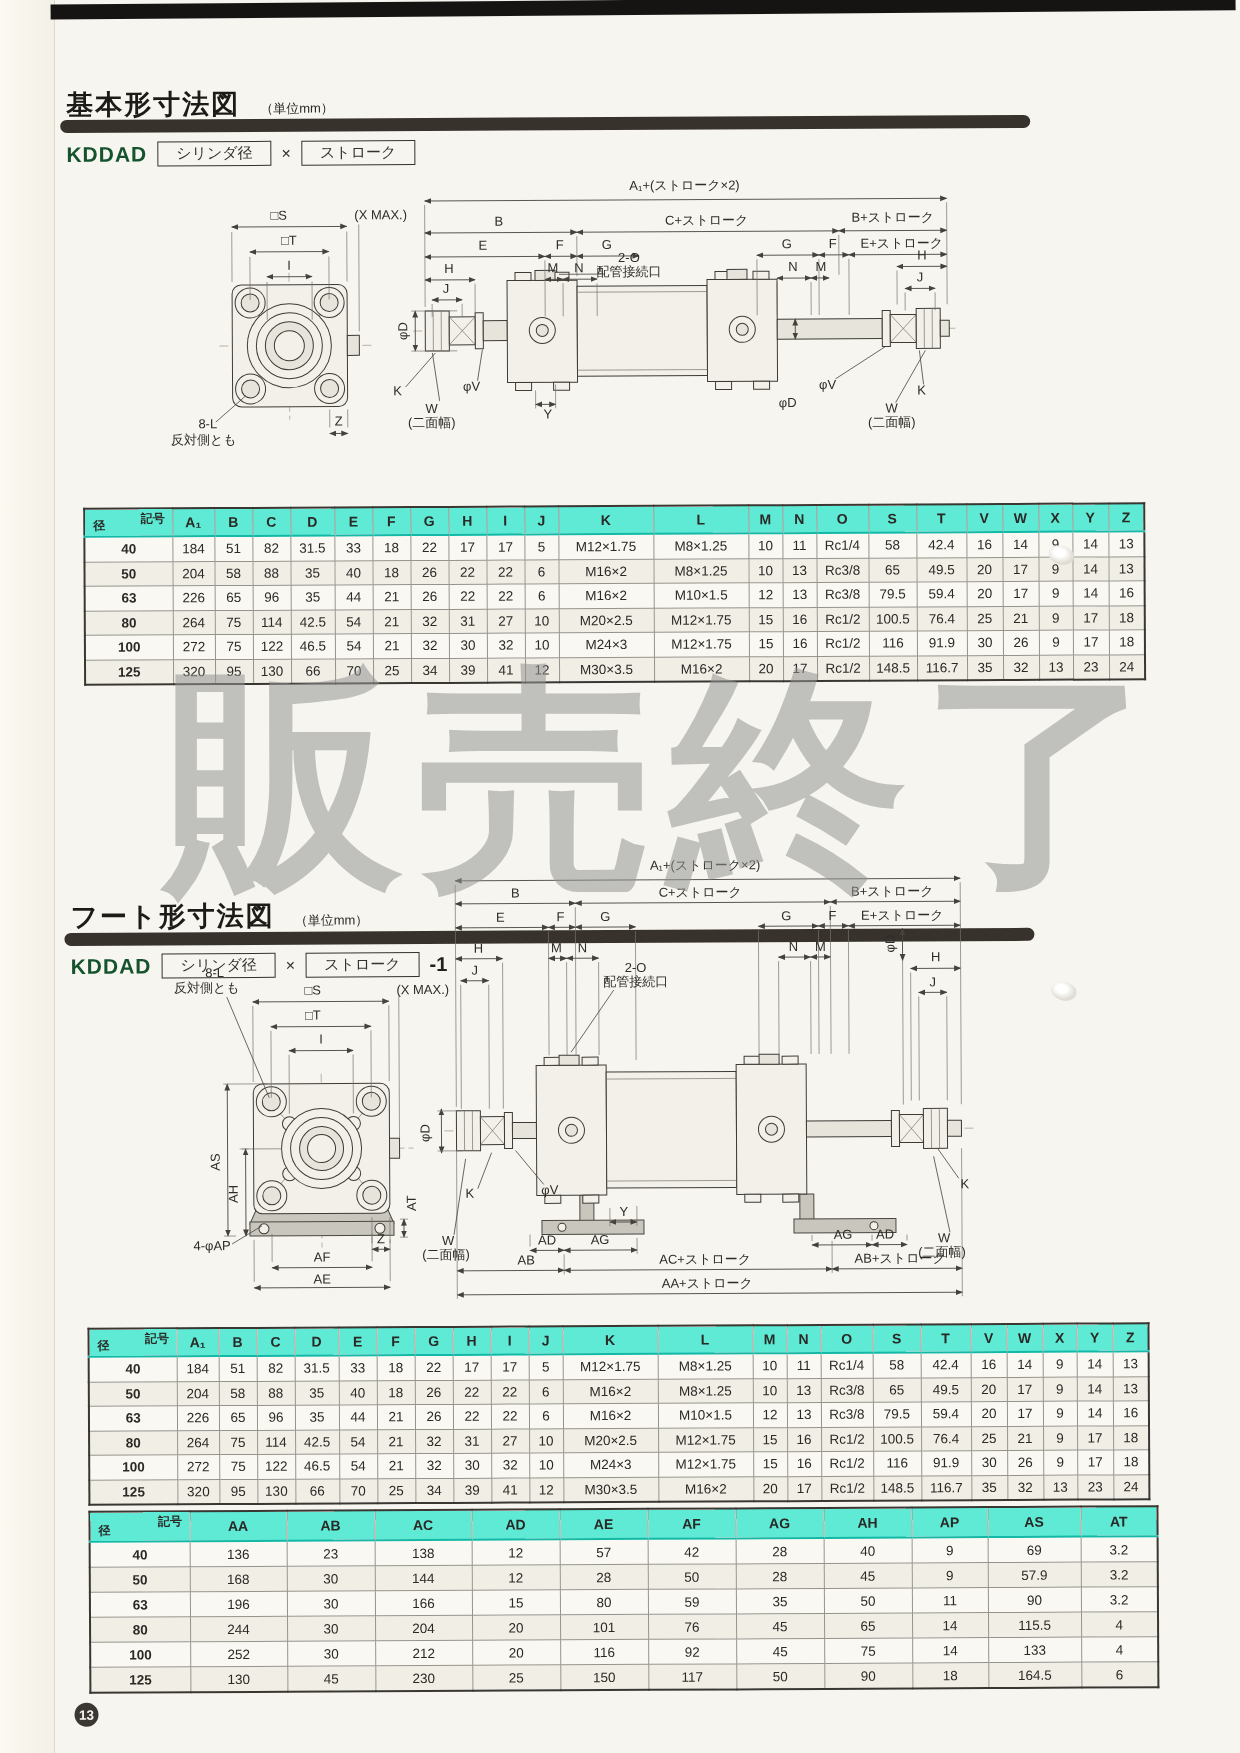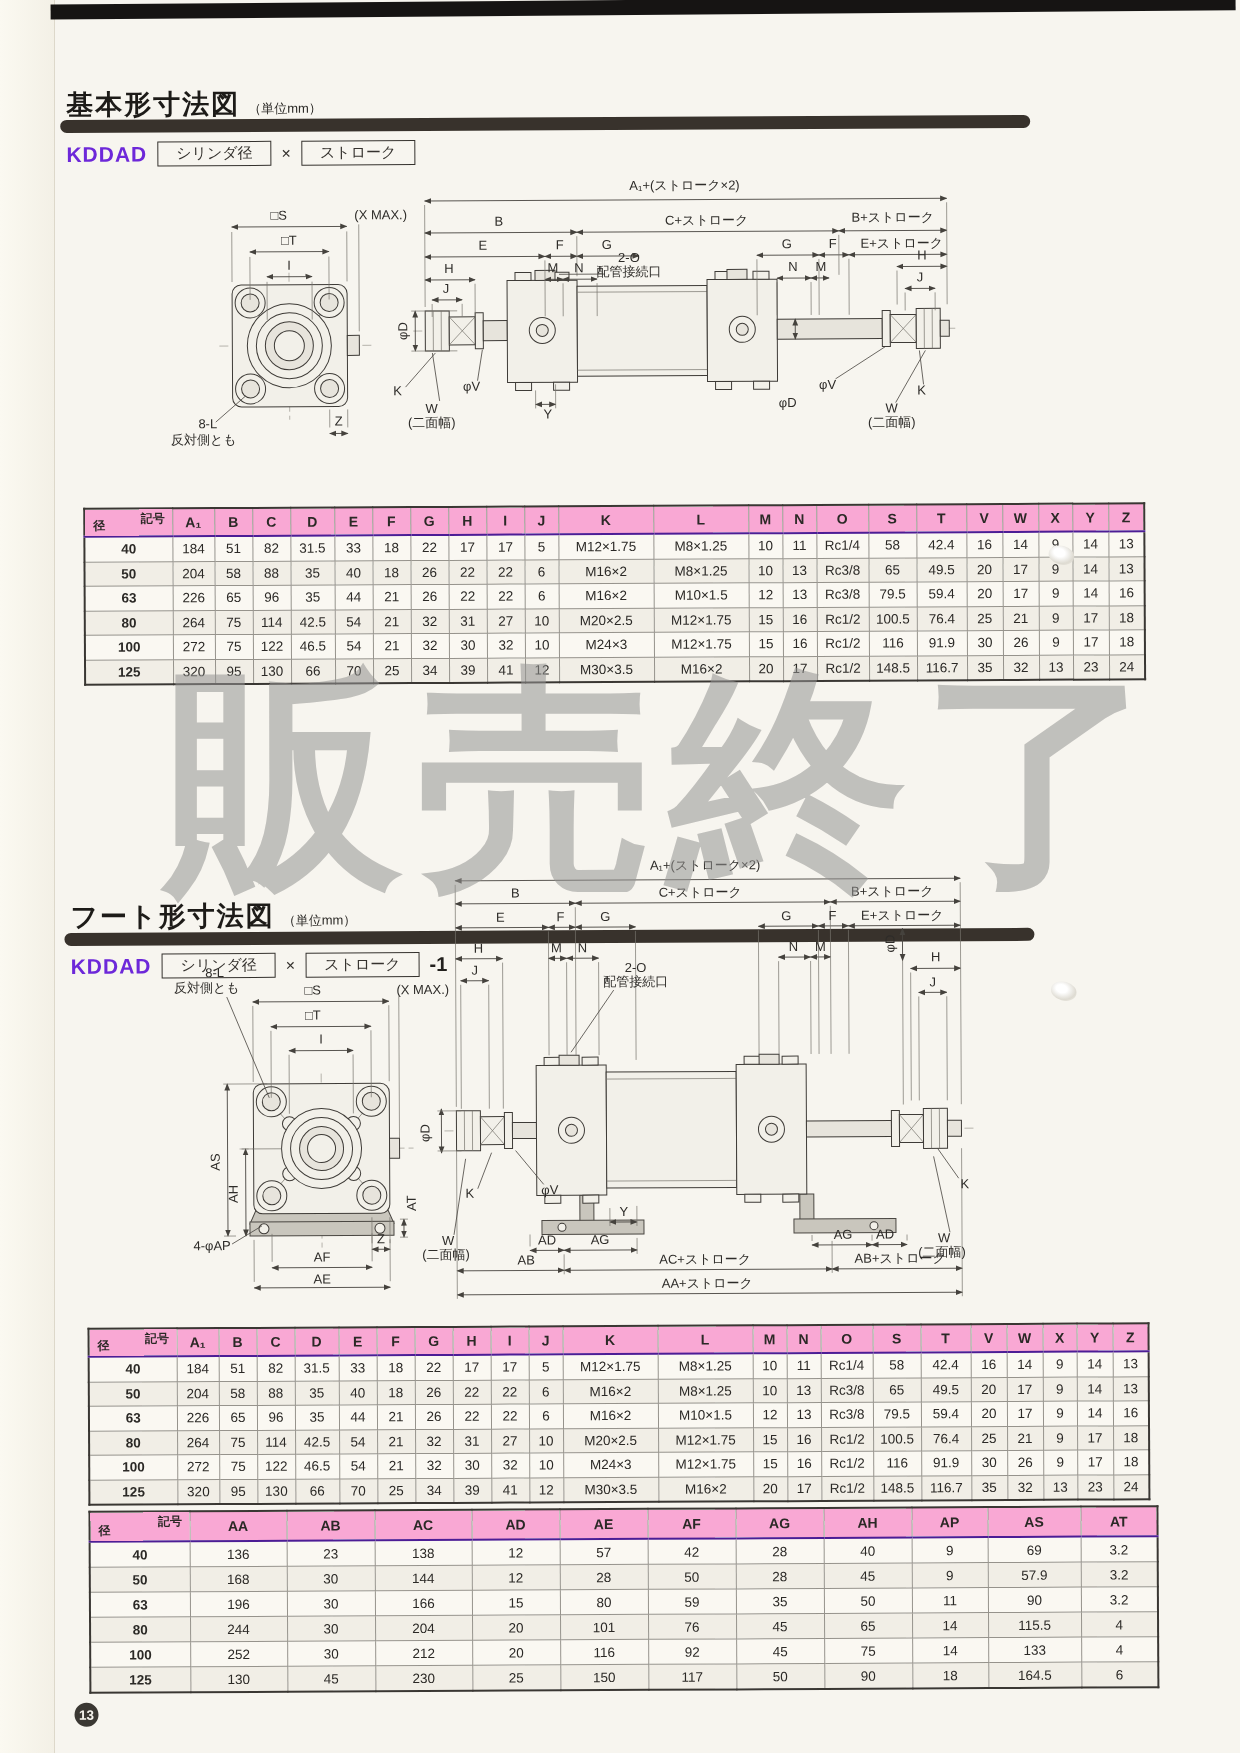--- a/index.html
+++ b/index.html
@@ -3,31 +3,31 @@
 <meta charset="utf-8">
 <style>
   html,body{margin:0;padding:0}
   body{width:1240px;height:1753px;position:relative;overflow:hidden;
        background:#f7f5ef;font-family:"Liberation Sans","DejaVu Sans",sans-serif;color:#2b2926}
   .abs{position:absolute}
   #edge-strip{left:0;top:0;width:54px;height:1753px;background:linear-gradient(to right,#fbf9f1,#f3f0e6);border-right:1px solid #ddd8ca}
   #page{position:absolute;inset:0;transform:rotate(-0.3deg);transform-origin:620px 850px}
   #top-bar{left:55px;top:0;width:1185px;height:15px;background:#161413;transform:rotate(-0.15deg)}
   .sec-title{font-size:27px;font-weight:bold;letter-spacing:2px;color:#1d1b18;white-space:nowrap}
-  .sec-unit{font-size:13px;font-weight:normal;letter-spacing:0;margin-left:8px;color:#2b2926}
+  .sec-unit{font-size:13px;font-weight:normal;letter-spacing:0;margin-left:20px;color:#2b2926}
   .sec-bar{height:13px;width:970px;background:#38322c;border-radius:7px}
   .model-line{display:flex;align-items:center;gap:10px;white-space:nowrap}
-  .model-prefix{font-size:21px;font-weight:bold;color:#6d28d9;letter-spacing:1px}
+  .model-prefix{font-size:21px;font-weight:bold;color:#14532d;letter-spacing:1px}
   .model-box{border:1.6px solid #35322e;padding:2px 18px;font-size:15px;color:#35322e;background:transparent}
   .model-times{font-size:16px;color:#35322e}
   .model-suffix{font-size:20px;font-weight:bold;color:#22201d}
   table.t{position:absolute;border-collapse:collapse;table-layout:fixed;border:2px solid #3a3733;background:#fbfaf6}
   table.t th,table.t td{border:1px solid #96938c;font-size:13.5px;text-align:center;padding:0;
        height:23.5px;font-weight:normal;color:#2b2926;overflow:hidden;white-space:nowrap}
-  table.t thead th{background:#f9a8d4;font-weight:bold;height:26px;border-bottom:2px solid #4c1d95;font-size:14px}
+  table.t thead th{background:#5eead4;font-weight:bold;height:26px;border-bottom:2px solid #14b8a6;font-size:14px}
   table.t tbody th.dia{font-weight:bold}
   table.t tbody tr:nth-child(odd) td,table.t tbody tr:nth-child(odd) th{background:#faf8f2}
   table.t tbody tr:nth-child(even) td,table.t tbody tr:nth-child(even) th{background:#f1eee6}
   table.t3 td,table.t3 th{height:24px}
   table.t3 thead th{height:28px}
   th.corner{position:relative;background-image:linear-gradient(to bottom right,transparent 48.5%,#5a5751 48.5%,#5a5751 51.5%,transparent 51.5%)}
   th.corner .ct{position:absolute;top:1px;right:7px;font-size:12px;font-weight:bold}
   th.corner .cb{position:absolute;bottom:1px;left:8px;font-size:12px;font-weight:bold}
   svg.diag{position:absolute;overflow:visible}
   .dlab{font-size:13px;fill:#2e2c29;text-anchor:middle;font-family:"Liberation Sans","DejaVu Sans",sans-serif}

